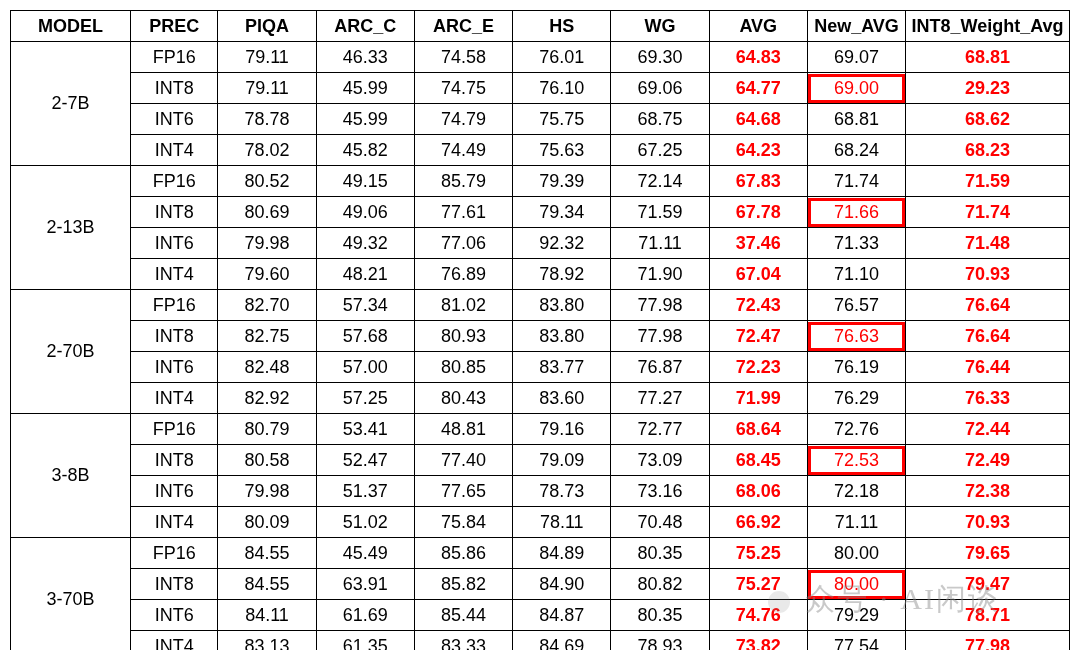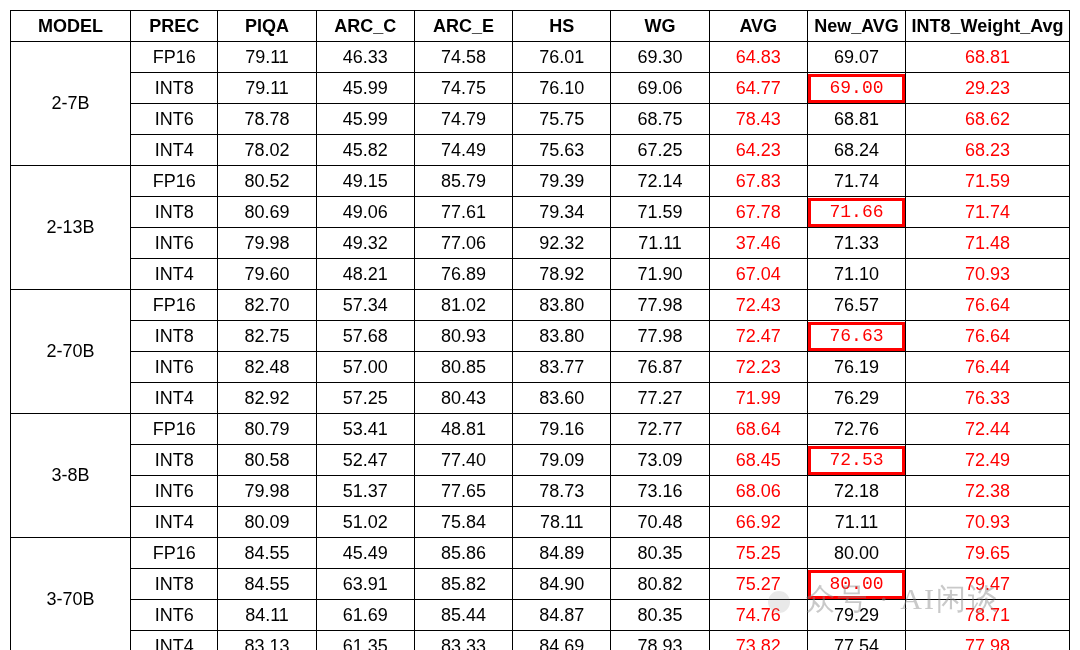--- a/index.html
+++ b/index.html
@@ -25,22 +25,22 @@
   th {
     font-weight: 700;
   }
   td {
     font-weight: 400;
   }
   col.model  { width: 110px; }
   col.prec   { width: 80px; }
   col.metric { width: 90px; }
   col.wavg   { width: 150px; }
-  .red { color: #ff0000; font-weight: 400; }
-  .red-fr { color: #ff0000; font-weight: 400; outline: 3px solid #ff0000; outline-offset: -4px; font-family: Liberation Mono, monospace; }
+  .red { color: #ff0000; font-weight: 700; }
+  .red-fr { color: #ff0000; font-weight: 400; outline: 3px solid #ff0000; outline-offset: -4px; }
   .watermark {
     position: absolute;
     right: 80px;
     bottom: 30px;
     font-size: 30px;
     color: #888;
     opacity: 0.45;
     letter-spacing: 2px;
     pointer-events: none;
     font-family: Liberation Serif, serif;
@@ -104,21 +104,21 @@
         <td class="red-fr">69.00</td>
         <td class="red">29.23</td>
       </tr>
       <tr>
         <td>INT6</td>
         <td>78.78</td>
         <td>45.99</td>
         <td>74.79</td>
         <td>75.75</td>
         <td>68.75</td>
-        <td class="red">78.43</td>
+        <td class="red">64.68</td>
         <td>68.81</td>
         <td class="red">68.62</td>
       </tr>
       <tr>
         <td>INT4</td>
         <td>78.02</td>
         <td>45.82</td>
         <td>74.49</td>
         <td>75.63</td>
         <td>67.25</td>

